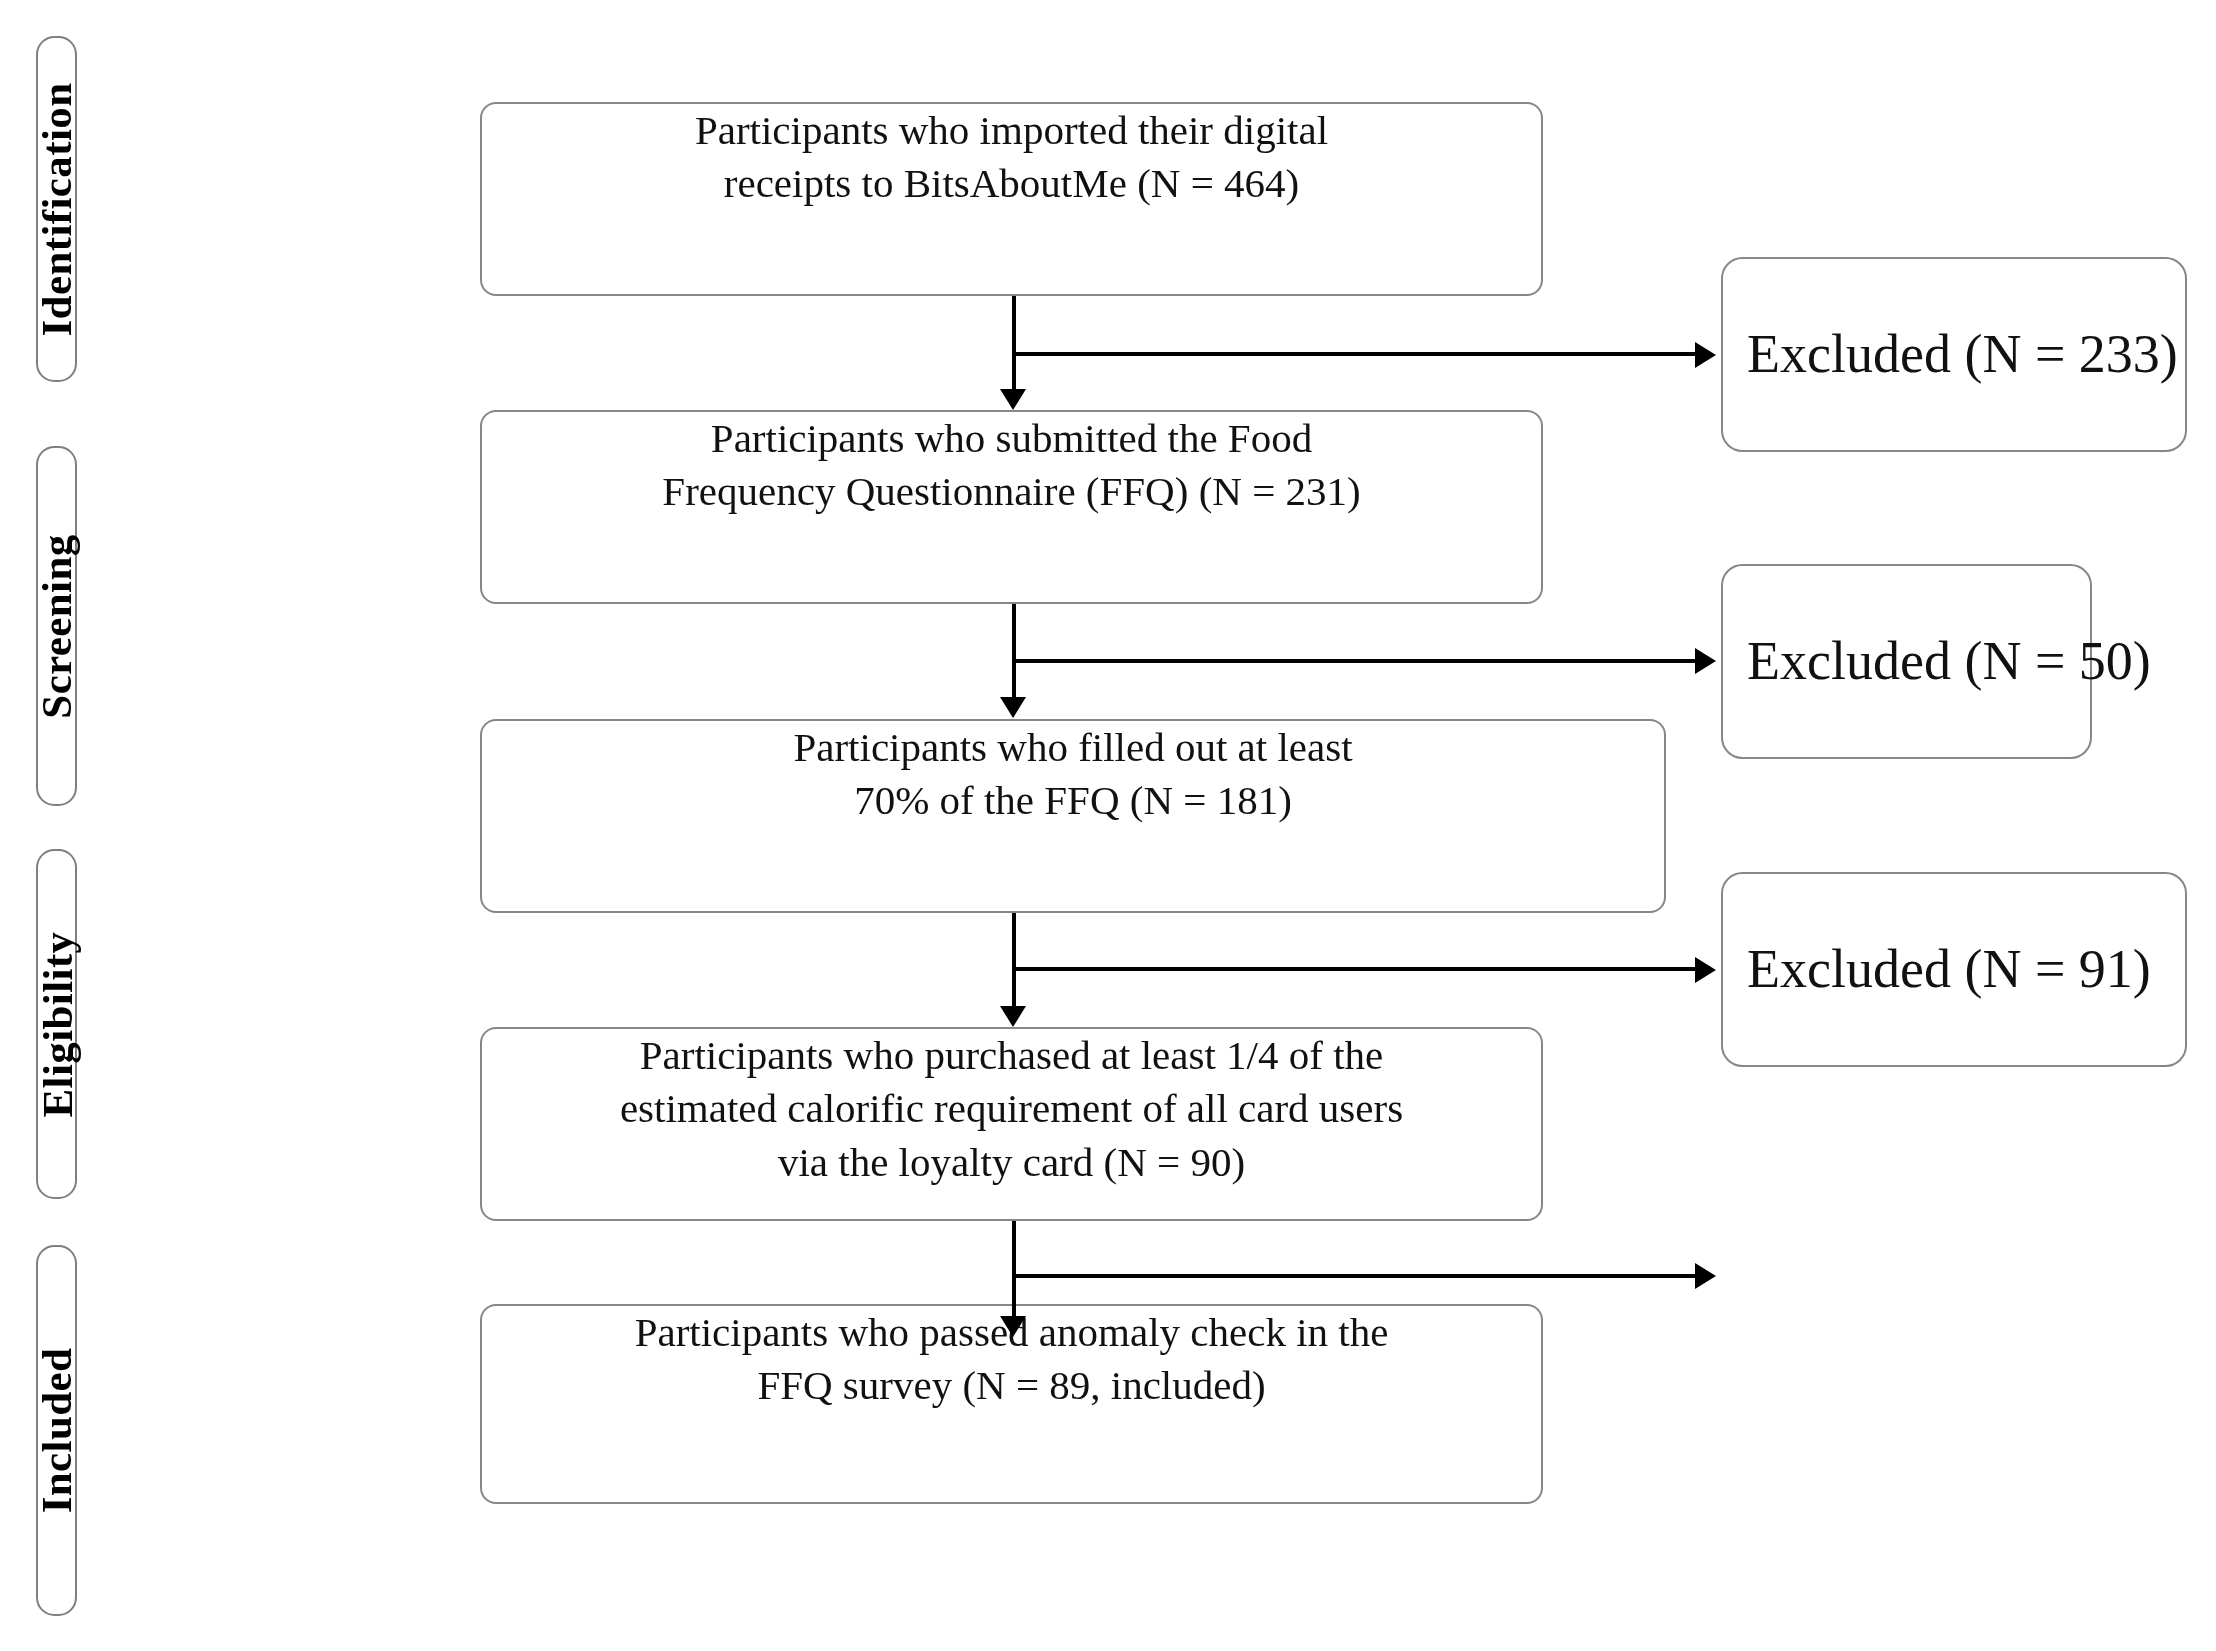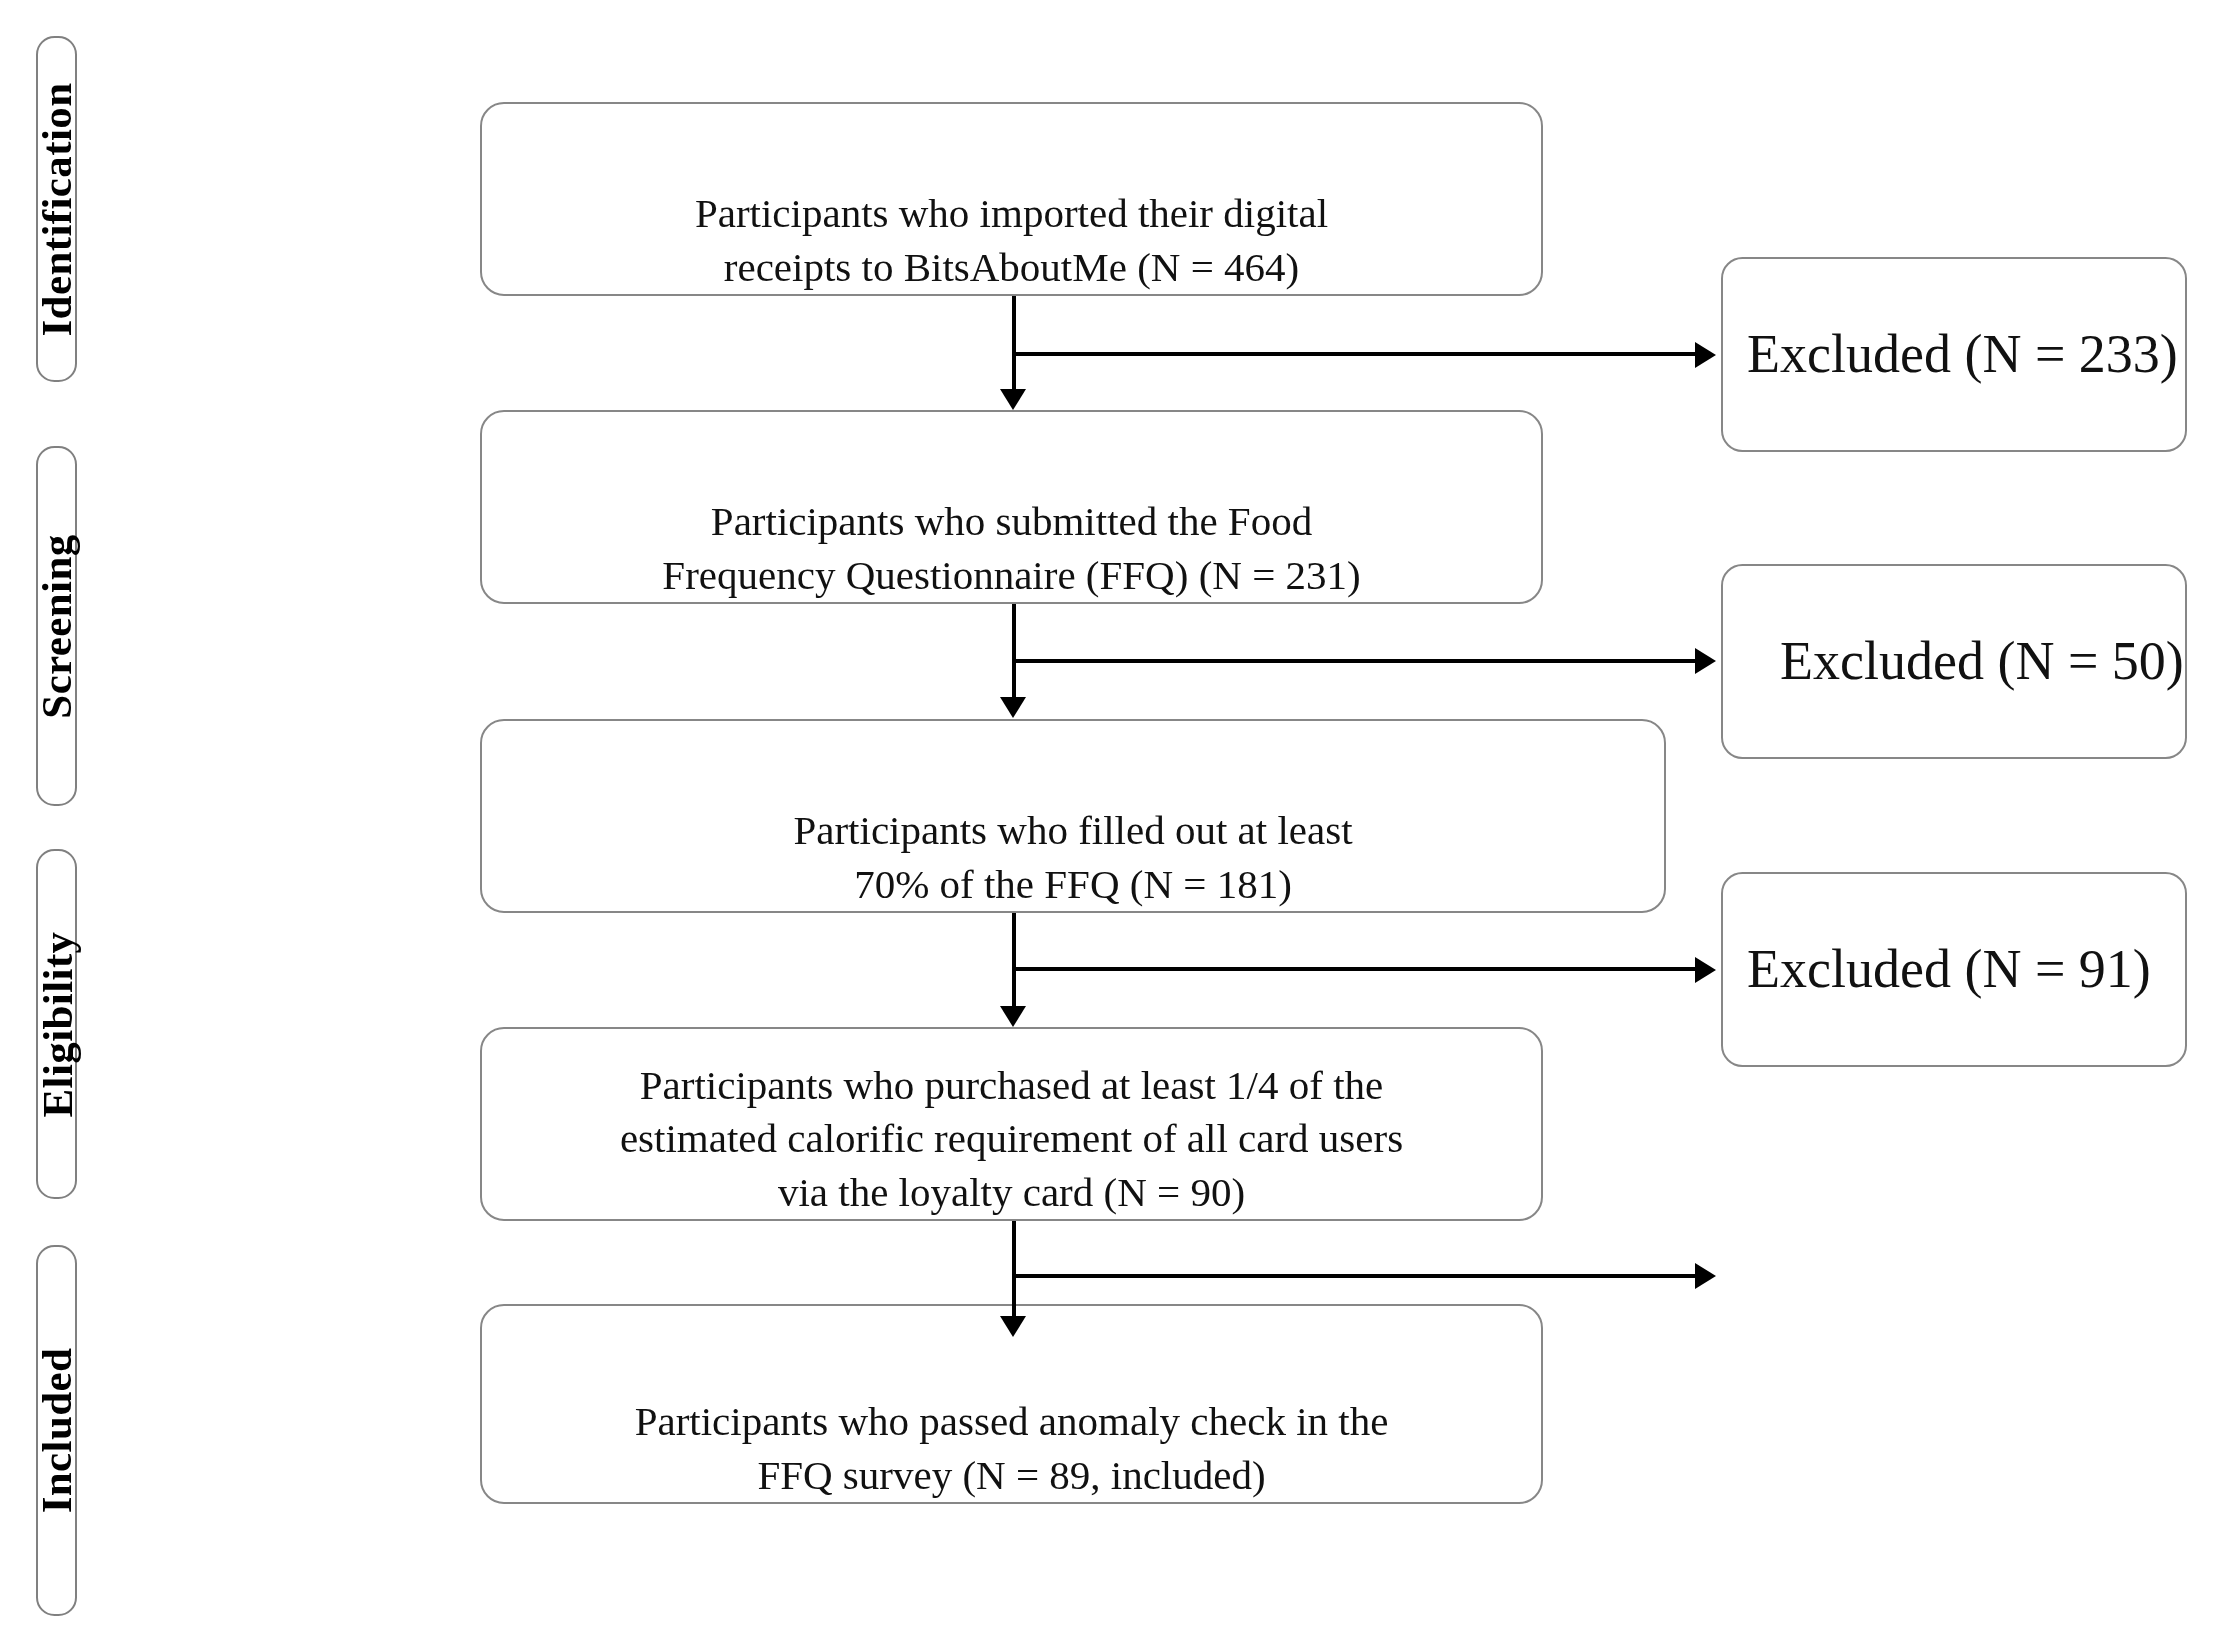--- a/index.html
+++ b/index.html
@@ -42,24 +42,24 @@
     line-height: 1;
     letter-spacing: 0.4px;
     color: #000000;
   }
 
   
   .flow-box {
     position: absolute;
     box-sizing: border-box;
     border: 2.1px solid #878787;
-    border-radius: 24px;
+    border-radius: 16px;
     background: #ffffff;
     display: flex;
-    align-items: flex-end;
+    align-items: flex-start;
     justify-content: center;
     text-align: center;
   }
   .flow-text {
     font-size: 41px;
     line-height: 1.30;
     padding: 0 18.5px;
     color: #111111;
     white-space: pre-line;
   }
@@ -155,21 +155,21 @@
 
   <div class="flow-box" style="left:480px; top:1304px; width:1063px; height:200px;">
     <div class="flow-text">Participants who passed anomaly check in the
 FFQ survey (N = 89, included)</div>
   </div>
 
   <div class="exclude-box" style="left:1721px; top:257px; width:466px; height:195px;">
     <div class="exclude-text">Excluded (N = 233)</div>
   </div>
 
-  <div class="exclude-box" style="left:1721px; top:564px; width:466px; height:195px;padding-left:33px;">
+  <div class="exclude-box" style="left:1721px; top:564px; width:371px; height:195px;">
     <div class="exclude-text">Excluded (N = 50)</div>
   </div>
 
   <div class="exclude-box" style="left:1721px; top:872px; width:466px; height:195px;">
     <div class="exclude-text">Excluded (N = 91)</div>
   </div>
 
 
   <div class="vline" style="left:1012px; top:296px; height:94px;"></div>
   <div class="arrow-down" style="left:1000px; top:389px;"></div>

